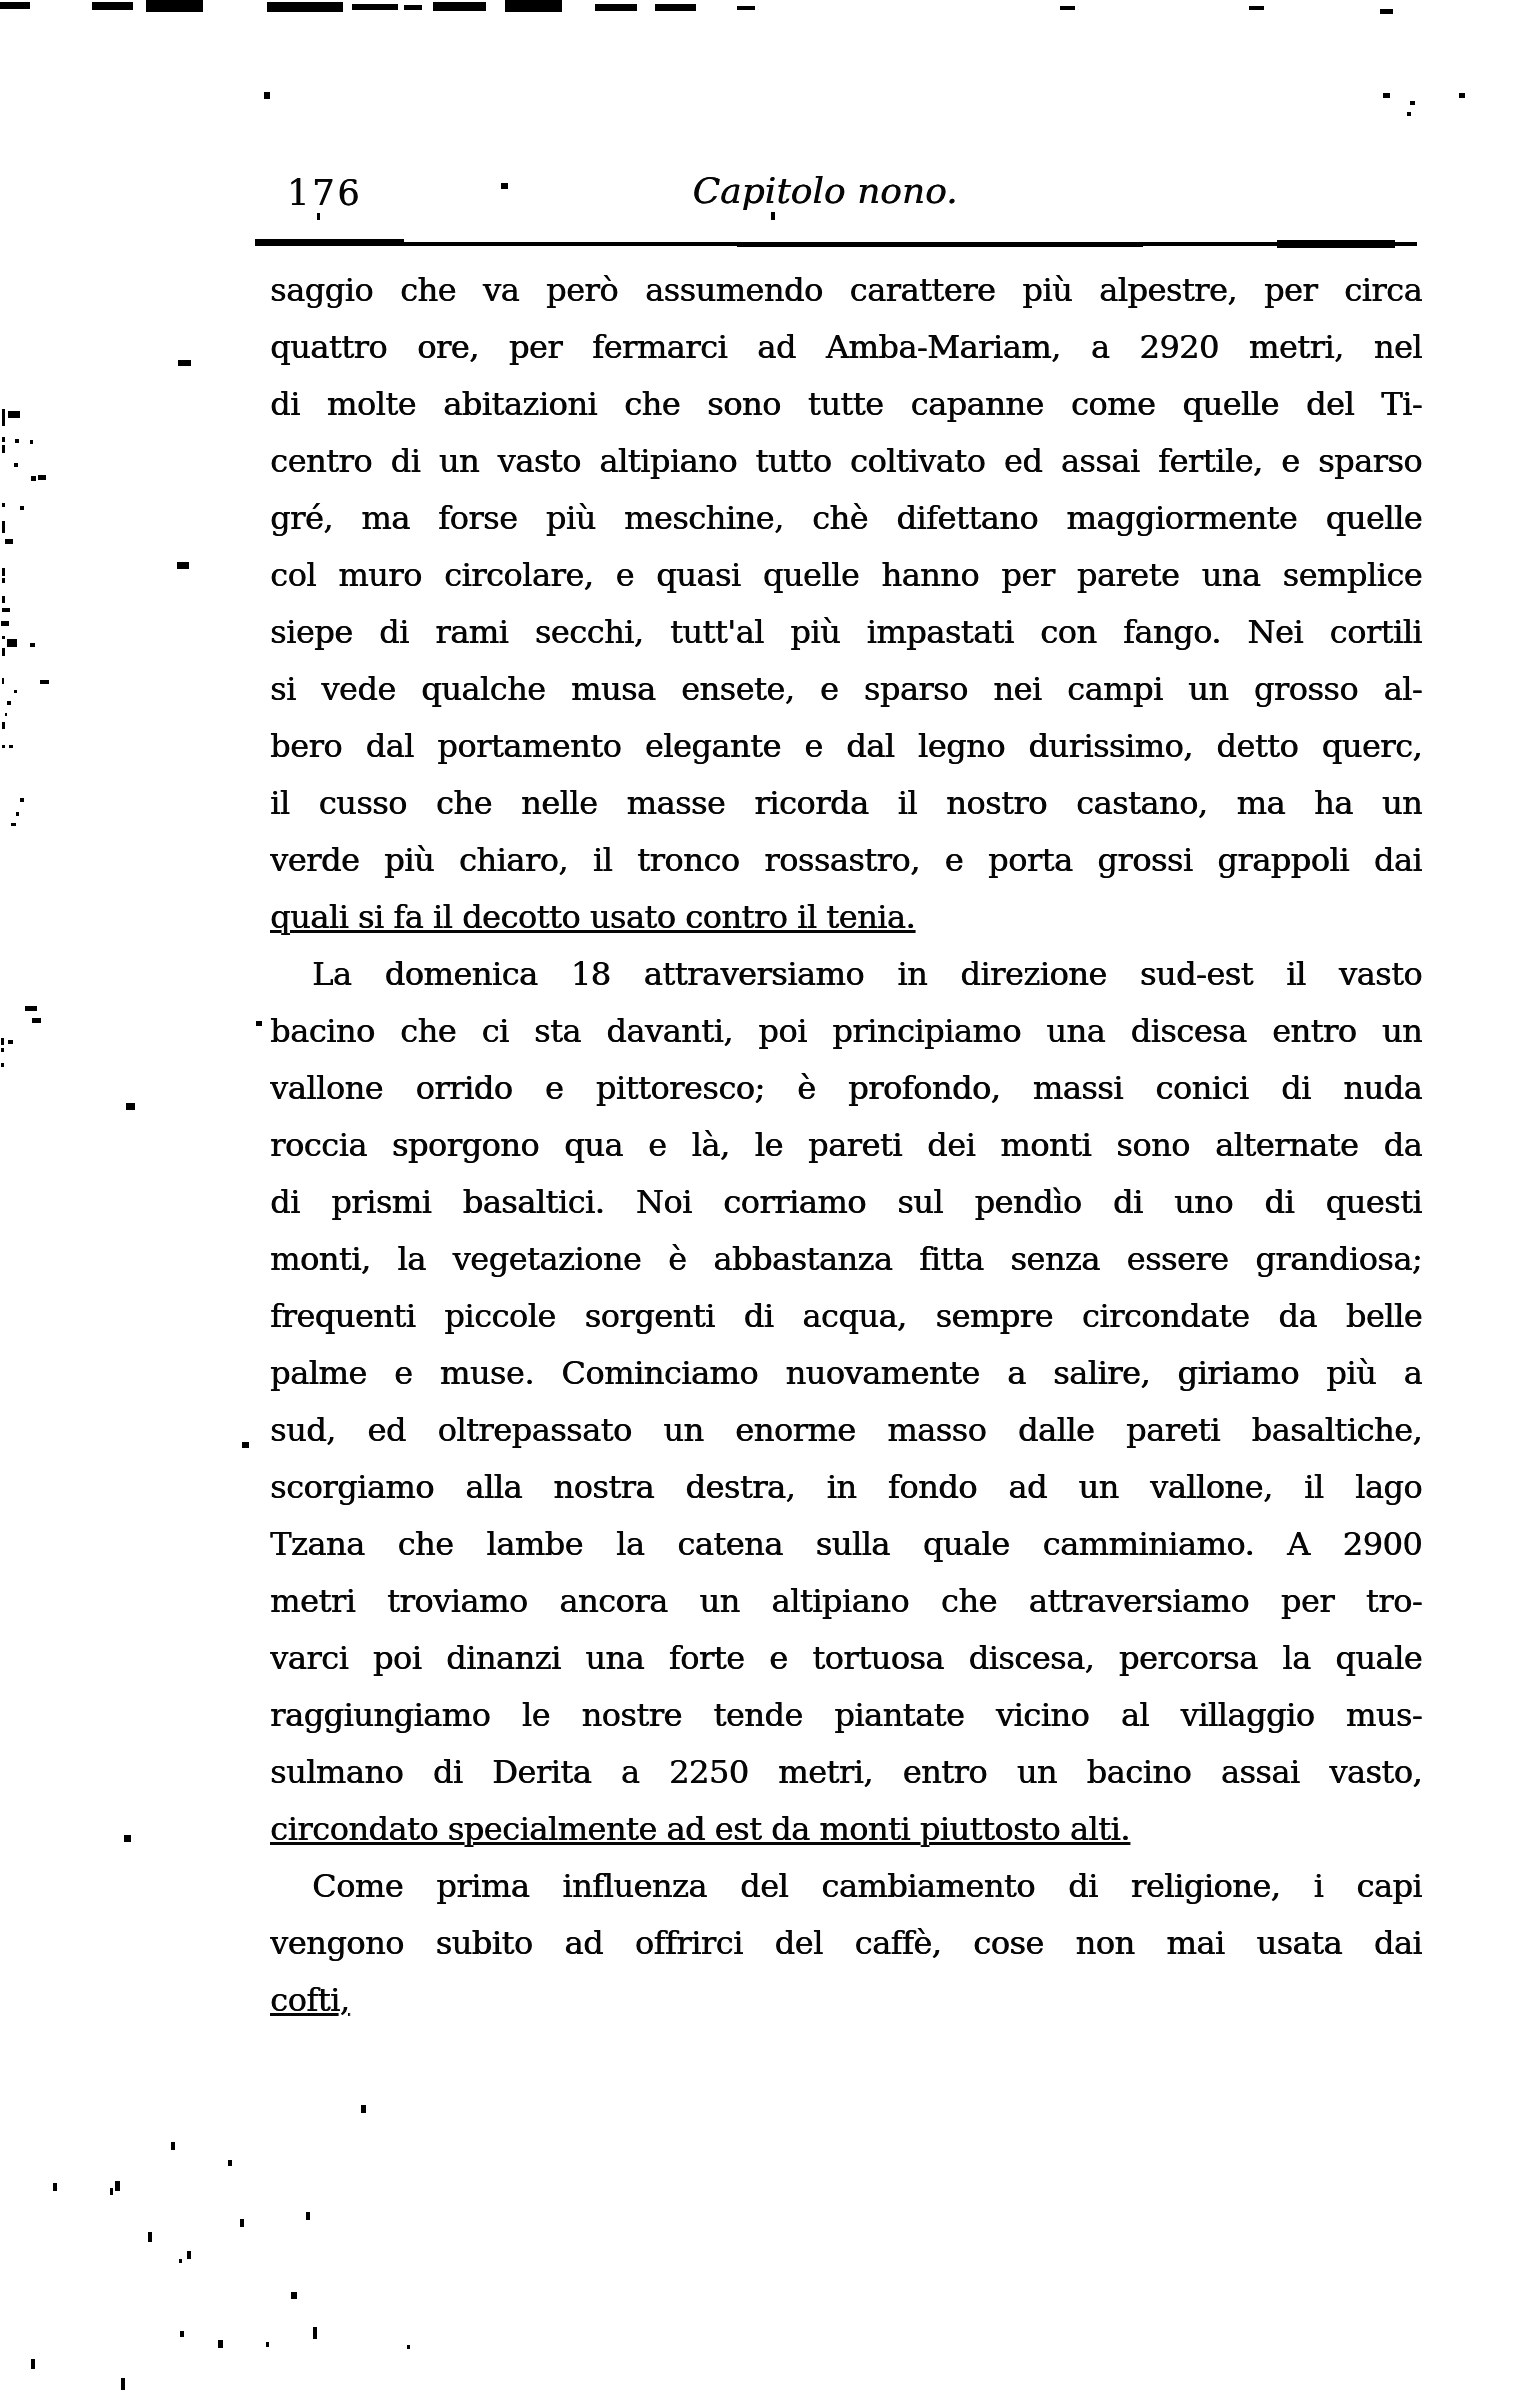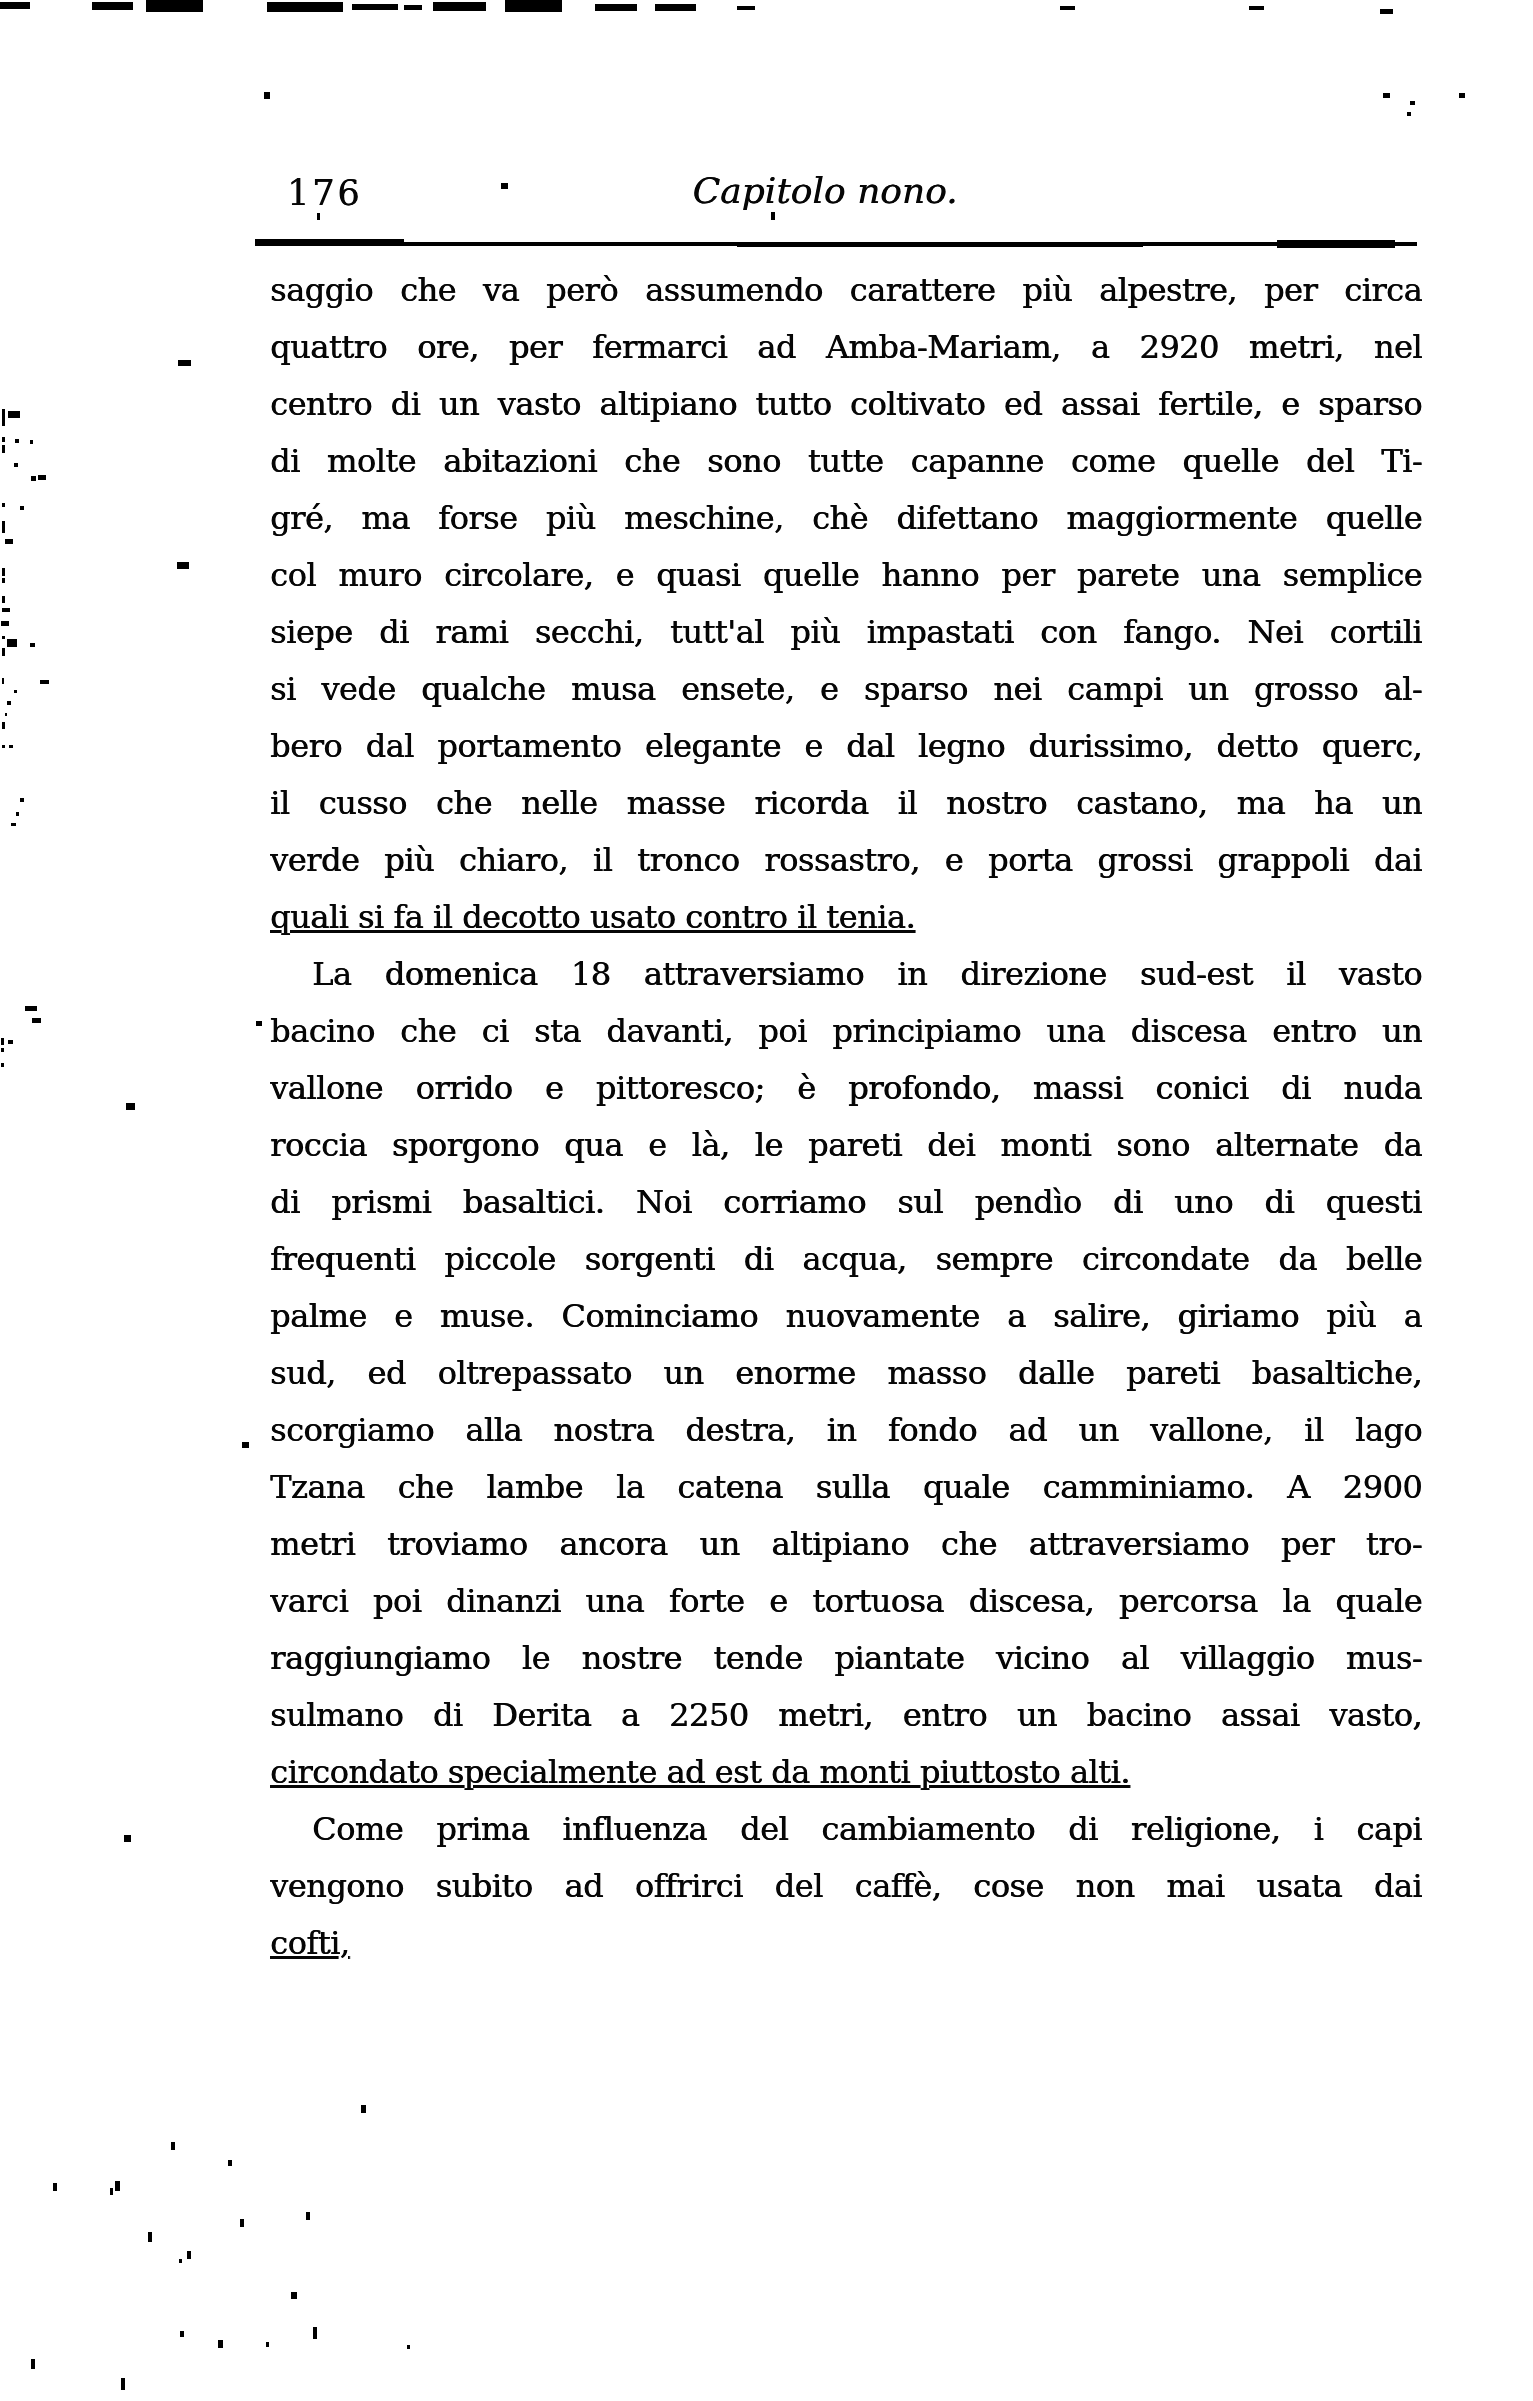--- a/index.html
+++ b/index.html
@@ -50,35 +50,36 @@
   <div class="chapter-title">Capitolo nono.</div>
 
   <div class="rule-seg" style="left:255px; top:242px; width:1162px; height:3.7px;"></div>
   <div class="rule-seg" style="left:255px; top:239px; width:149px; height:7.4px;"></div>
   <div class="rule-seg" style="left:737px; top:243px; width:406px; height:3.7px;"></div>
   <div class="rule-seg" style="left:1277px; top:240px; width:118px; height:8.3px;"></div>
 
   <main class="body-text" id="body-text">
       <div class="line"><span>saggio che va però assumendo carattere più alpestre, per circa</span></div>
       <div class="line"><span>quattro ore, per fermarci ad Amba-Mariam, a 2920 metri, nel</span></div>
+      <div class="line"><span>di molte abitazioni che sono tutte capanne come quelle del Ti-</span></div>
       <div class="line"><span>centro di un vasto altipiano tutto coltivato ed assai fertile, e sparso</span></div>
-      <div class="line"><span>di molte abitazioni che sono tutte capanne come quelle del Ti-</span></div>
       <div class="line"><span>gré, ma forse più meschine, chè difettano maggiormente quelle</span></div>
       <div class="line"><span>col muro circolare, e quasi quelle hanno per parete una semplice</span></div>
       <div class="line"><span>siepe di rami secchi, tutt'al più impastati con fango. Nei cortili</span></div>
       <div class="line"><span>si vede qualche </span><span class="it">musa ensete</span><span>, e sparso nei campi un grosso al-</span></div>
       <div class="line"><span>bero dal portamento elegante e dal legno durissimo, detto </span><span class="it">querc</span><span>,</span></div>
       <div class="line"><span>il </span><span class="it">cusso</span><span> che nelle masse ricorda il nostro castano, ma ha un</span></div>
       <div class="line"><span>verde più chiaro, il tronco rossastro, e porta grossi grappoli dai</span></div>
       <div class="line no-just"><span>quali si fa il decotto usato contro il tenia.</span></div>
       <div class="line indent"><span>La </span><span class="it">domenica 18</span><span> attraversiamo in direzione sud-est il vasto</span></div>
       <div class="line"><span>bacino che ci sta davanti, poi principiamo una discesa entro un</span></div>
       <div class="line"><span>vallone orrido e pittoresco; è profondo, massi conici di nuda</span></div>
       <div class="line"><span>roccia sporgono qua e là, le pareti dei monti sono alternate da</span></div>
       <div class="line"><span>di prismi basaltici. Noi corriamo sul pendìo di uno di questi</span></div>
+      <div class="line"><span>monti, la vegetazione è abbastanza fitta senza essere grandiosa;</span></div>
       <div class="line"><span>frequenti piccole sorgenti di acqua, sempre circondate da belle</span></div>
       <div class="line"><span>palme e muse. Cominciamo nuovamente a salire, giriamo più a</span></div>
       <div class="line"><span>sud, ed oltrepassato un enorme masso dalle pareti basaltiche,</span></div>
       <div class="line"><span>scorgiamo alla nostra destra, in fondo ad un vallone, il lago</span></div>
       <div class="line"><span>Tzana che lambe la catena sulla quale camminiamo. A 2900</span></div>
       <div class="line"><span>metri troviamo ancora un altipiano che attraversiamo per tro-</span></div>
       <div class="line"><span>varci poi dinanzi una forte e tortuosa discesa, percorsa la quale</span></div>
       <div class="line"><span>raggiungiamo le nostre tende piantate vicino al villaggio mus-</span></div>
       <div class="line"><span>sulmano di Derita a 2250 metri, entro un bacino assai vasto,</span></div>
       <div class="line no-just"><span>circondato specialmente ad est da monti piuttosto alti.</span></div>

